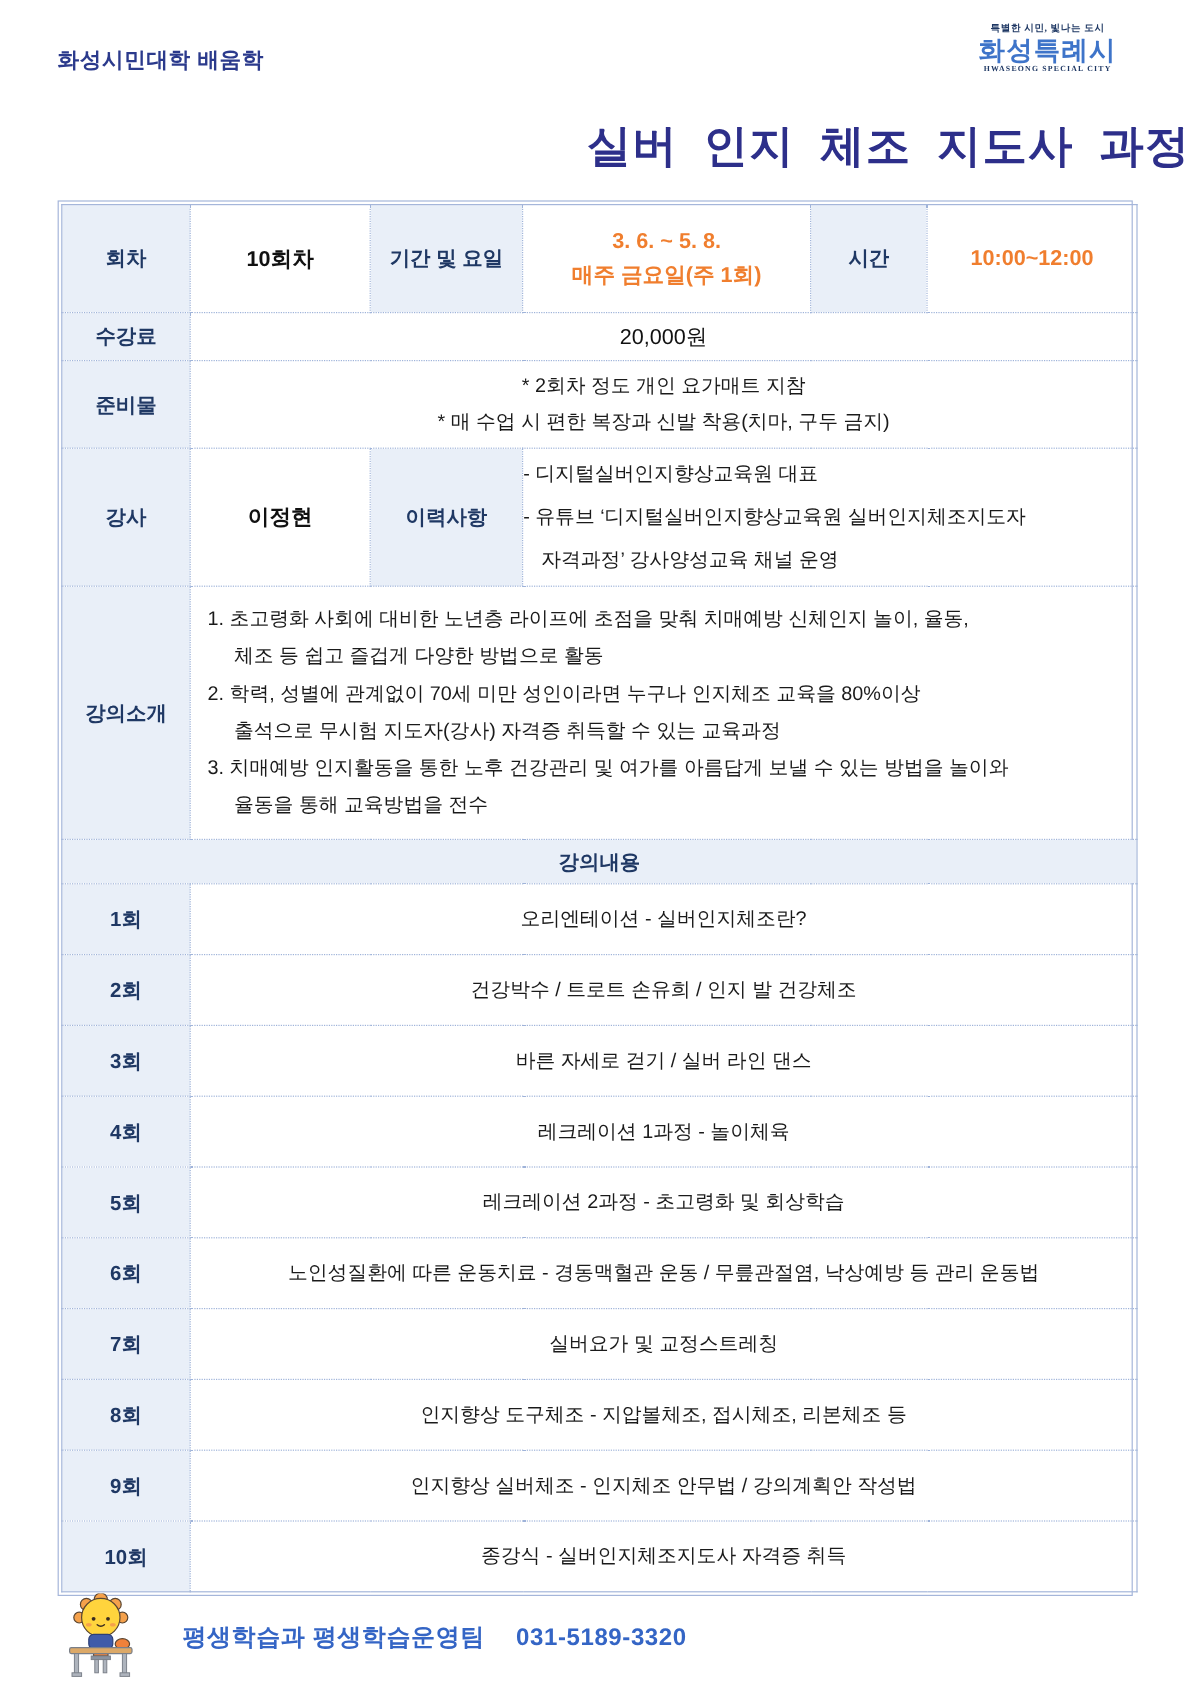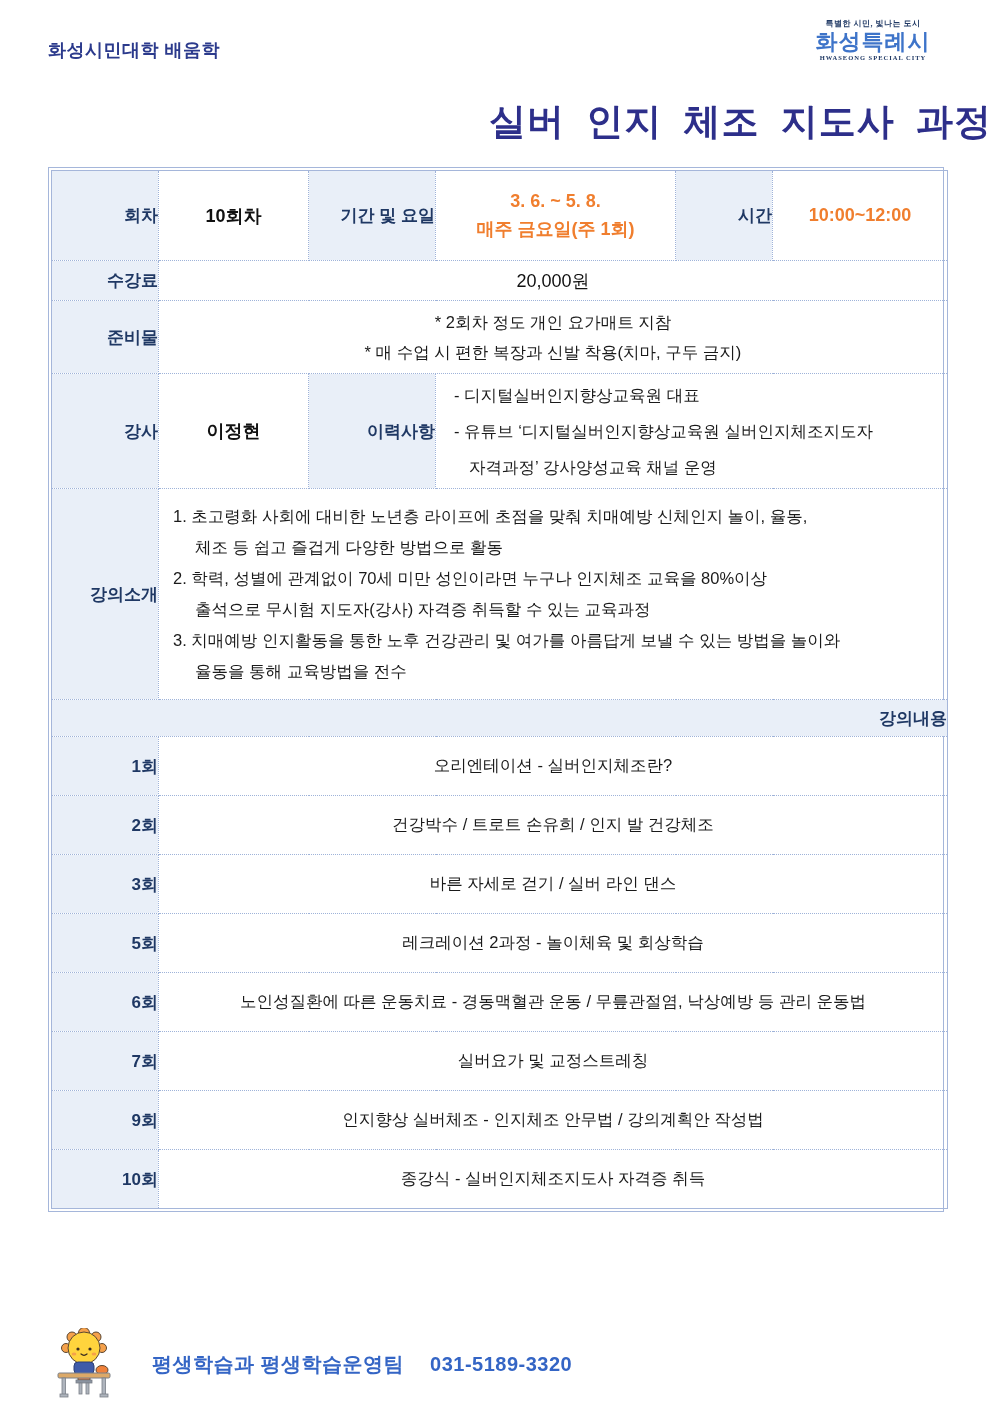--- a/index.html
+++ b/index.html
@@ -28,36 +28,36 @@
   
   .table-frame {
     position: absolute; top: 167px; left: 48px; width: 896px;
     border: 1px solid #A5B6DA; padding: 2px; background: #fff;
   }
   table { width: 100%; border-collapse: collapse; table-layout: fixed; border: 1px solid #A5B6DA; }
   td {
     border: 1px dotted #9FB3D9; text-align: center; vertical-align: middle;
     color: #1A1A1A; font-size: 16px; overflow: hidden;
   }
-  td.hd { background: #E9EFF8; color: #1F3864; font-weight: bold; font-size: 17px; text-align: right; }
+  td.hd { background: #E9EFF8; color: #1F3864; font-weight: bold; font-size: 17px; }
 
   tr.r1 td { height: 90px; }
   tr.r2 td { height: 40px; }
   tr.r3 td { height: 73px; }
   tr.r4 td { height: 115px; }
   tr.r5 td { height: 190px; }
   tr.r6 td { height: 37px; }
   tr.sess td { height: 59px; }
 
   .bold-black { font-weight: bold; font-size: 18px; color: #111; margin-left: 48px; }
   .orange { color: #F07E2E; font-weight: bold; font-size: 18px; line-height: 1.55; }
   .fee-value { font-size: 18px; color: #111; }
   .materials-cell { line-height: 30px; font-size: 16.5px; }
 
-  .career-cell { text-align: left; padding-left: 18px; line-height: 36px; font-size: 16.5px; }
+  .career-cell { text-align: left; line-height: 36px; font-size: 16.5px; }
   .career-cell .indent { padding-left: 15px; }
 
   .intro-cell { text-align: left; padding: 12px 14px 12px 14px; line-height: 31px; font-size: 16.5px; }
   .intro-cell .indent { padding-left: 22px; }
 
   .sess-content { font-size: 16.5px; }
 
   
   .footer { position: absolute; top: 1328px; left: 52px; display: flex; align-items: center; }
   .footer .mascot { width: 64px; height: 72px; }
@@ -149,30 +149,38 @@
     </tr>
     <tr class="sess">
       <td class="hd">2회</td>
       <td colspan="5" class="sess-content">건강박수 / 트로트 손유희 / 인지 발 건강체조</td>
     </tr>
     <tr class="sess">
       <td class="hd">3회</td>
       <td colspan="5" class="sess-content">바른 자세로 걷기 / 실버 라인 댄스</td>
     </tr>
     <tr class="sess">
+      <td class="hd">4회</td>
+      <td colspan="5" class="sess-content">레크레이션 1과정 - 놀이체육</td>
+    </tr>
+    <tr class="sess">
       <td class="hd">5회</td>
-      <td colspan="5" class="sess-content">레크레이션 2과정 - 놀이체육 및 회상학습</td>
+      <td colspan="5" class="sess-content">레크레이션 2과정 - 초고령화 및 회상학습</td>
     </tr>
     <tr class="sess">
       <td class="hd">6회</td>
       <td colspan="5" class="sess-content">노인성질환에 따른 운동치료 - 경동맥혈관 운동 / 무릎관절염, 낙상예방 등 관리 운동법</td>
     </tr>
     <tr class="sess">
       <td class="hd">7회</td>
       <td colspan="5" class="sess-content">실버요가 및 교정스트레칭</td>
+    </tr>
+    <tr class="sess">
+      <td class="hd">8회</td>
+      <td colspan="5" class="sess-content">인지향상 도구체조 - 지압볼체조, 접시체조, 리본체조 등</td>
     </tr>
     <tr class="sess">
       <td class="hd">9회</td>
       <td colspan="5" class="sess-content">인지향상 실버체조 - 인지체조 안무법 / 강의계획안 작성법</td>
     </tr>
     <tr class="sess">
       <td class="hd">10회</td>
       <td colspan="5" class="sess-content">종강식 - 실버인지체조지도사 자격증 취득</td>
     </tr>
   </tbody>

